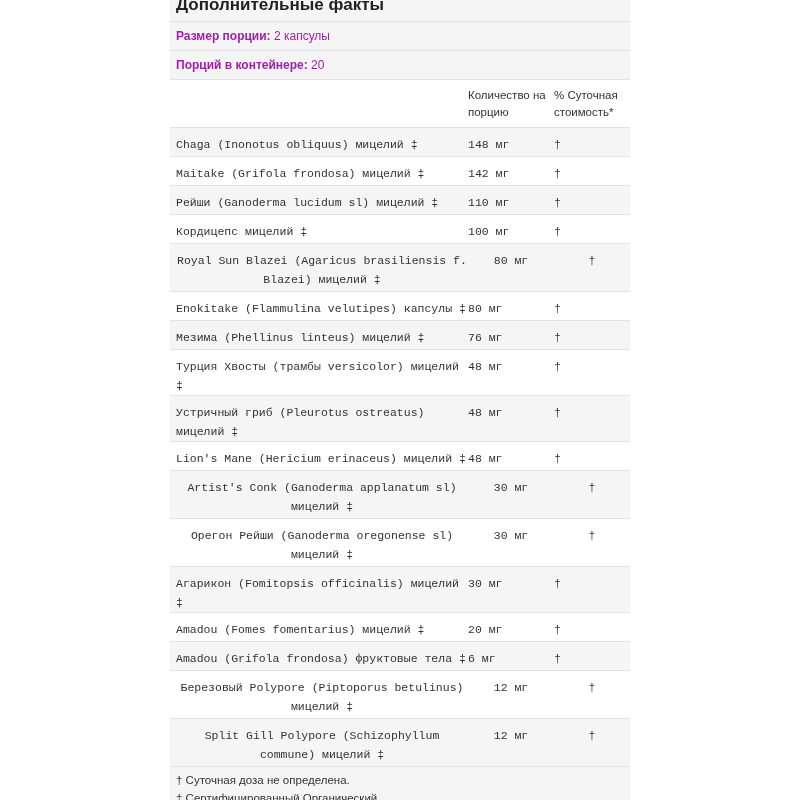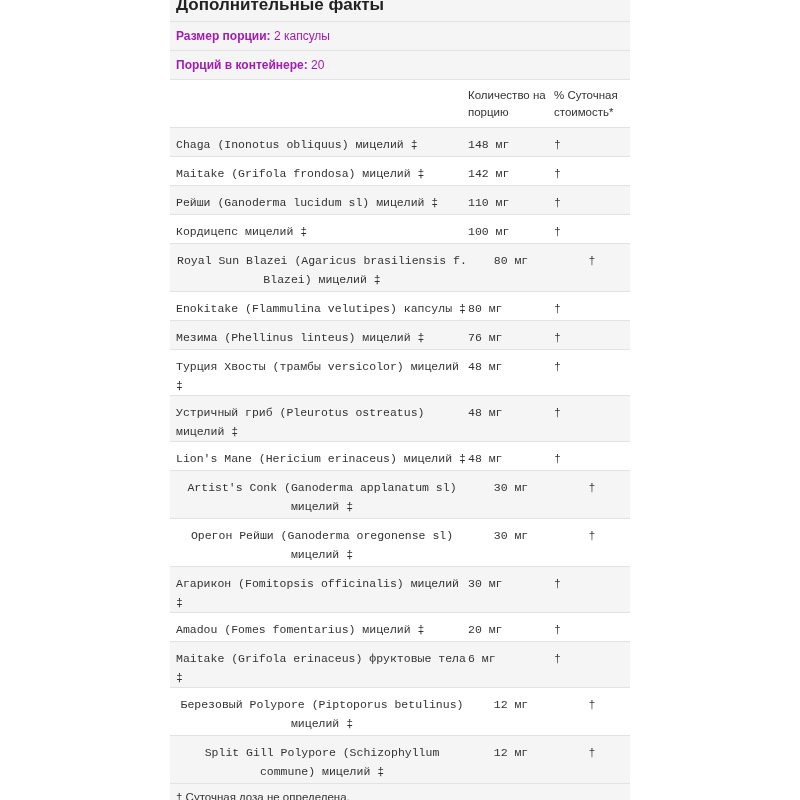--- a/index.html
+++ b/index.html
@@ -113,21 +113,21 @@
           <td class="c-name">Агарикон (Fomitopsis officinalis) мицелий ‡</td>
           <td class="c-amt">30 мг</td>
           <td class="c-dv">†</td>
         </tr>
         <tr class="row one">
           <td class="c-name">Amadou (Fomes fomentarius) мицелий ‡</td>
           <td class="c-amt">20 мг</td>
           <td class="c-dv">†</td>
         </tr>
         <tr class="row one">
-          <td class="c-name">Maitake (Grifola erinaceus) фруктовые тела ‡</td>
+          <td class="c-name">Amadou (Grifola frondosa) фруктовые тела ‡</td>
           <td class="c-amt">6 мг</td>
           <td class="c-dv">†</td>
         </tr>
         <tr class="row two">
           <td class="c-name">Березовый Polypore (Piptoporus betulinus) мицелий ‡</td>
           <td class="c-amt">12 мг</td>
           <td class="c-dv">†</td>
         </tr>
         <tr class="row two">
           <td class="c-name">Split Gill Polypore (Schizophyllum commune) мицелий ‡</td>

